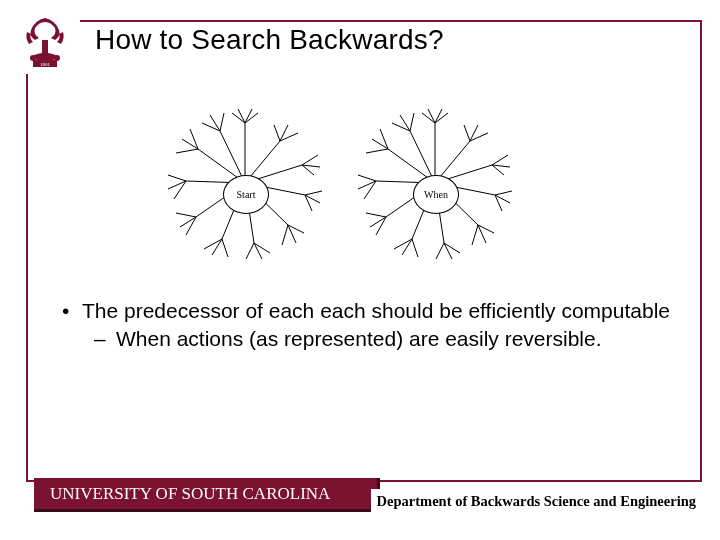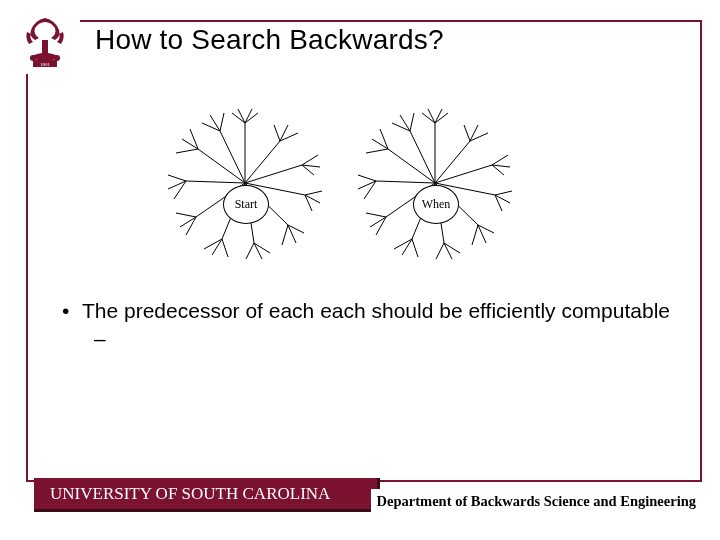--- a/index.html
+++ b/index.html
@@ -54,28 +54,28 @@
     justify-content: space-around;
   }
   .tree {
     position: relative;
     width: 170px;
     height: 160px;
   }
   .tree svg { position: absolute; top: 0; left: 0; }
   .tree-label {
     position: absolute;
-    top: 82px;
+    top: 72px;
     left: 63px;
     width: 46px;
     height: 39px;
     border: 1.3px solid #000;
     border-radius: 50%;
     background: #fff;
-    font-size: 12px;
+    font-size: 10px;
     display: flex;
     align-items: center;
     justify-content: center;
     font-family: "Times New Roman", serif;
   }
   .bullets {
     position: absolute;
     top: 298px;
     left: 62px;
     right: 50px;
@@ -247,17 +247,18 @@
   </div>
 </div>
 
 <div class="bullets">
   <div class="b1">
     <span class="dot">•</span>
     <span>The predecessor of each each should be efficiently computable</span>
   </div>
   <div class="b2">
     <span class="dash">–</span>
+    <span>When actions (as represented) are easily reversible.</span>
   </div>
 </div>
 
 <div class="footer-left">UNIVERSITY OF SOUTH CAROLINA</div>
 <div class="footer-right">Department of Backwards Science and Engineering</div>
 
 </body></html>

